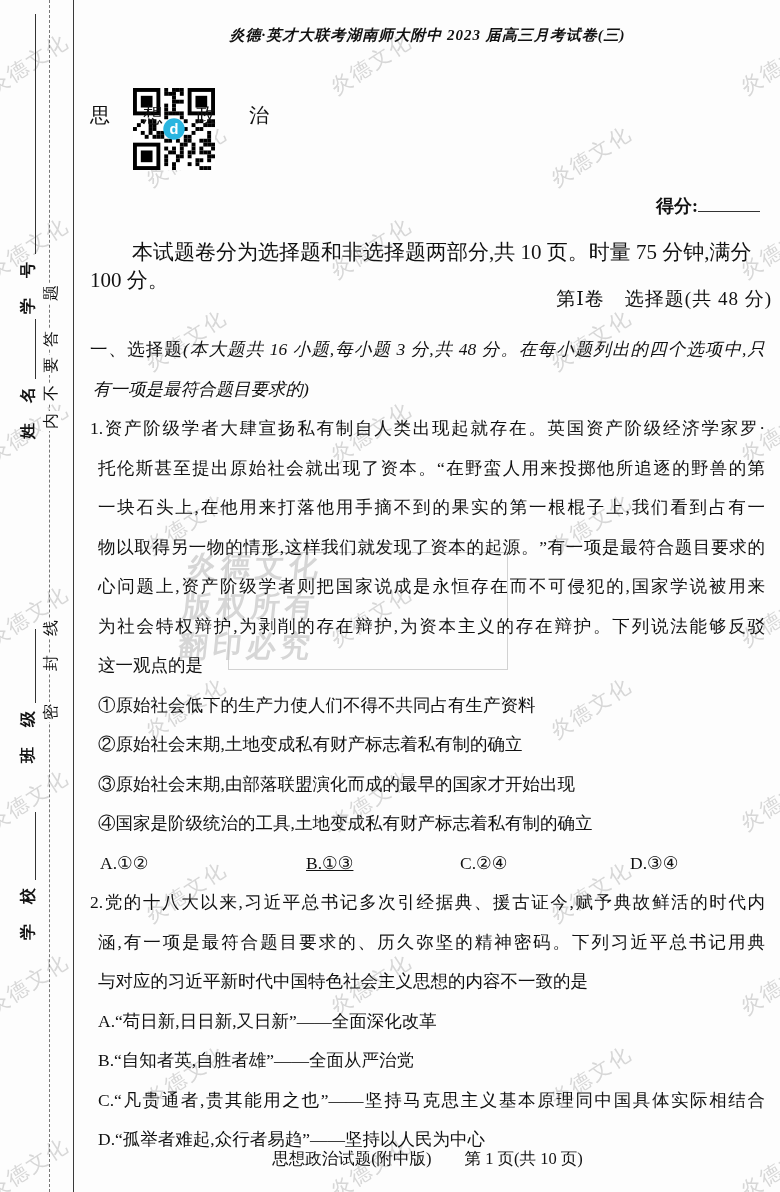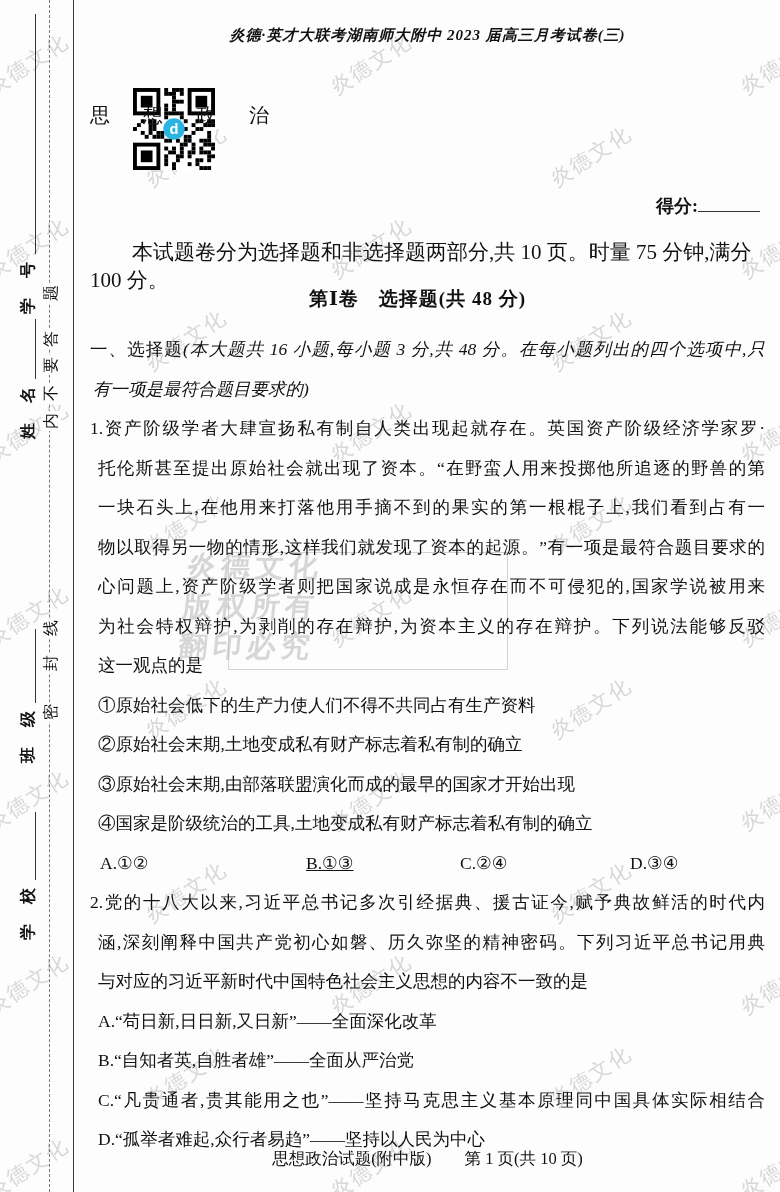--- a/index.html
+++ b/index.html
@@ -26,22 +26,22 @@
   .seal span{background:#fdfdfd;padding:0 2px;line-height:20px;}
   
   .hdr{position:absolute;left:90px;width:675px;top:26px;text-align:center;z-index:2;
        font-size:15px;font-weight:bold;font-style:italic;letter-spacing:1px;}
   .qr{position:absolute;left:133px;top:88px;width:82px;height:82px;z-index:2;}
   .subject{position:absolute;left:90px;width:675px;top:102px;text-align:left;z-index:2;
            font-size:20px;font-weight:normal;letter-spacing:14px;}
   .score{position:absolute;left:656px;top:194px;z-index:2;font-size:18px;font-weight:bold;}
   .score .blank{width:62px;vertical-align:baseline;}
   .intro{position:absolute;left:90px;width:672px;top:238px;z-index:2;font-size:21px;text-indent:2em;}
-  .part{position:absolute;left:80px;width:675px;top:286px;text-align:center;z-index:2;
-        font-size:19px;font-weight:bold;letter-spacing:1px;}
+  .part{position:absolute;left:97px;width:675px;top:286px;text-align:right;z-index:2;
+        font-size:19px;font-weight:normal;letter-spacing:1px;}
   .flow{position:absolute;left:90px;width:675px;top:330px;z-index:2;font-size:17.5px;}
   .line{height:39.5px;line-height:39.5px;white-space:nowrap;}
   .j{white-space:normal;text-align:justify;text-align-last:justify;text-justify:inter-character;
      overflow:hidden;}
   .ind1{padding-left:8px;box-sizing:border-box;}
   .bold{font-weight:normal;}
   .ital{font-style:italic;}
   .optrow{position:relative;}
   .optrow span{position:absolute;top:0;}
   .optrow span:nth-child(1){left:10px;text-align:right;}
@@ -266,21 +266,21 @@
     <div class="line ind1">④国家是阶级统治的工具,土地变成私有财产标志着私有制的确立</div>
 
     <div class="line optrow">
       <span>A.①②</span>
       <span>B.①③</span>
       <span>C.②④</span>
       <span>D.③④</span>
     </div>
 
     <div class="line j">2.党的十八大以来,习近平总书记多次引经据典、援古证今,赋予典故鲜活的时代内</div>
-    <div class="line j ind1">涵,深刻阐释中国共产党初心如磐、历久弥坚的精神密码。下列习近平总书记用典</div>
+    <div class="line j ind1">涵,有一项是最符合题目要求的、历久弥坚的精神密码。下列习近平总书记用典</div>
     <div class="line ind1">与对应的习近平新时代中国特色社会主义思想的内容不一致的是</div>
 
     <div class="line ind1">A.“苟日新,日日新,又日新”——全面深化改革</div>
     <div class="line ind1">B.“自知者英,自胜者雄”——全面从严治党</div>
     <div class="line j ind1">C.“凡贵通者,贵其能用之也”——坚持马克思主义基本原理同中国具体实际相结合</div>
     <div class="line ind1">D.“孤举者难起,众行者易趋”——坚持以人民为中心</div>
   </div>
 
   <div class="footer">思想政治试题(附中版)　　第 1 页(共 10 页)</div>
 </div>

